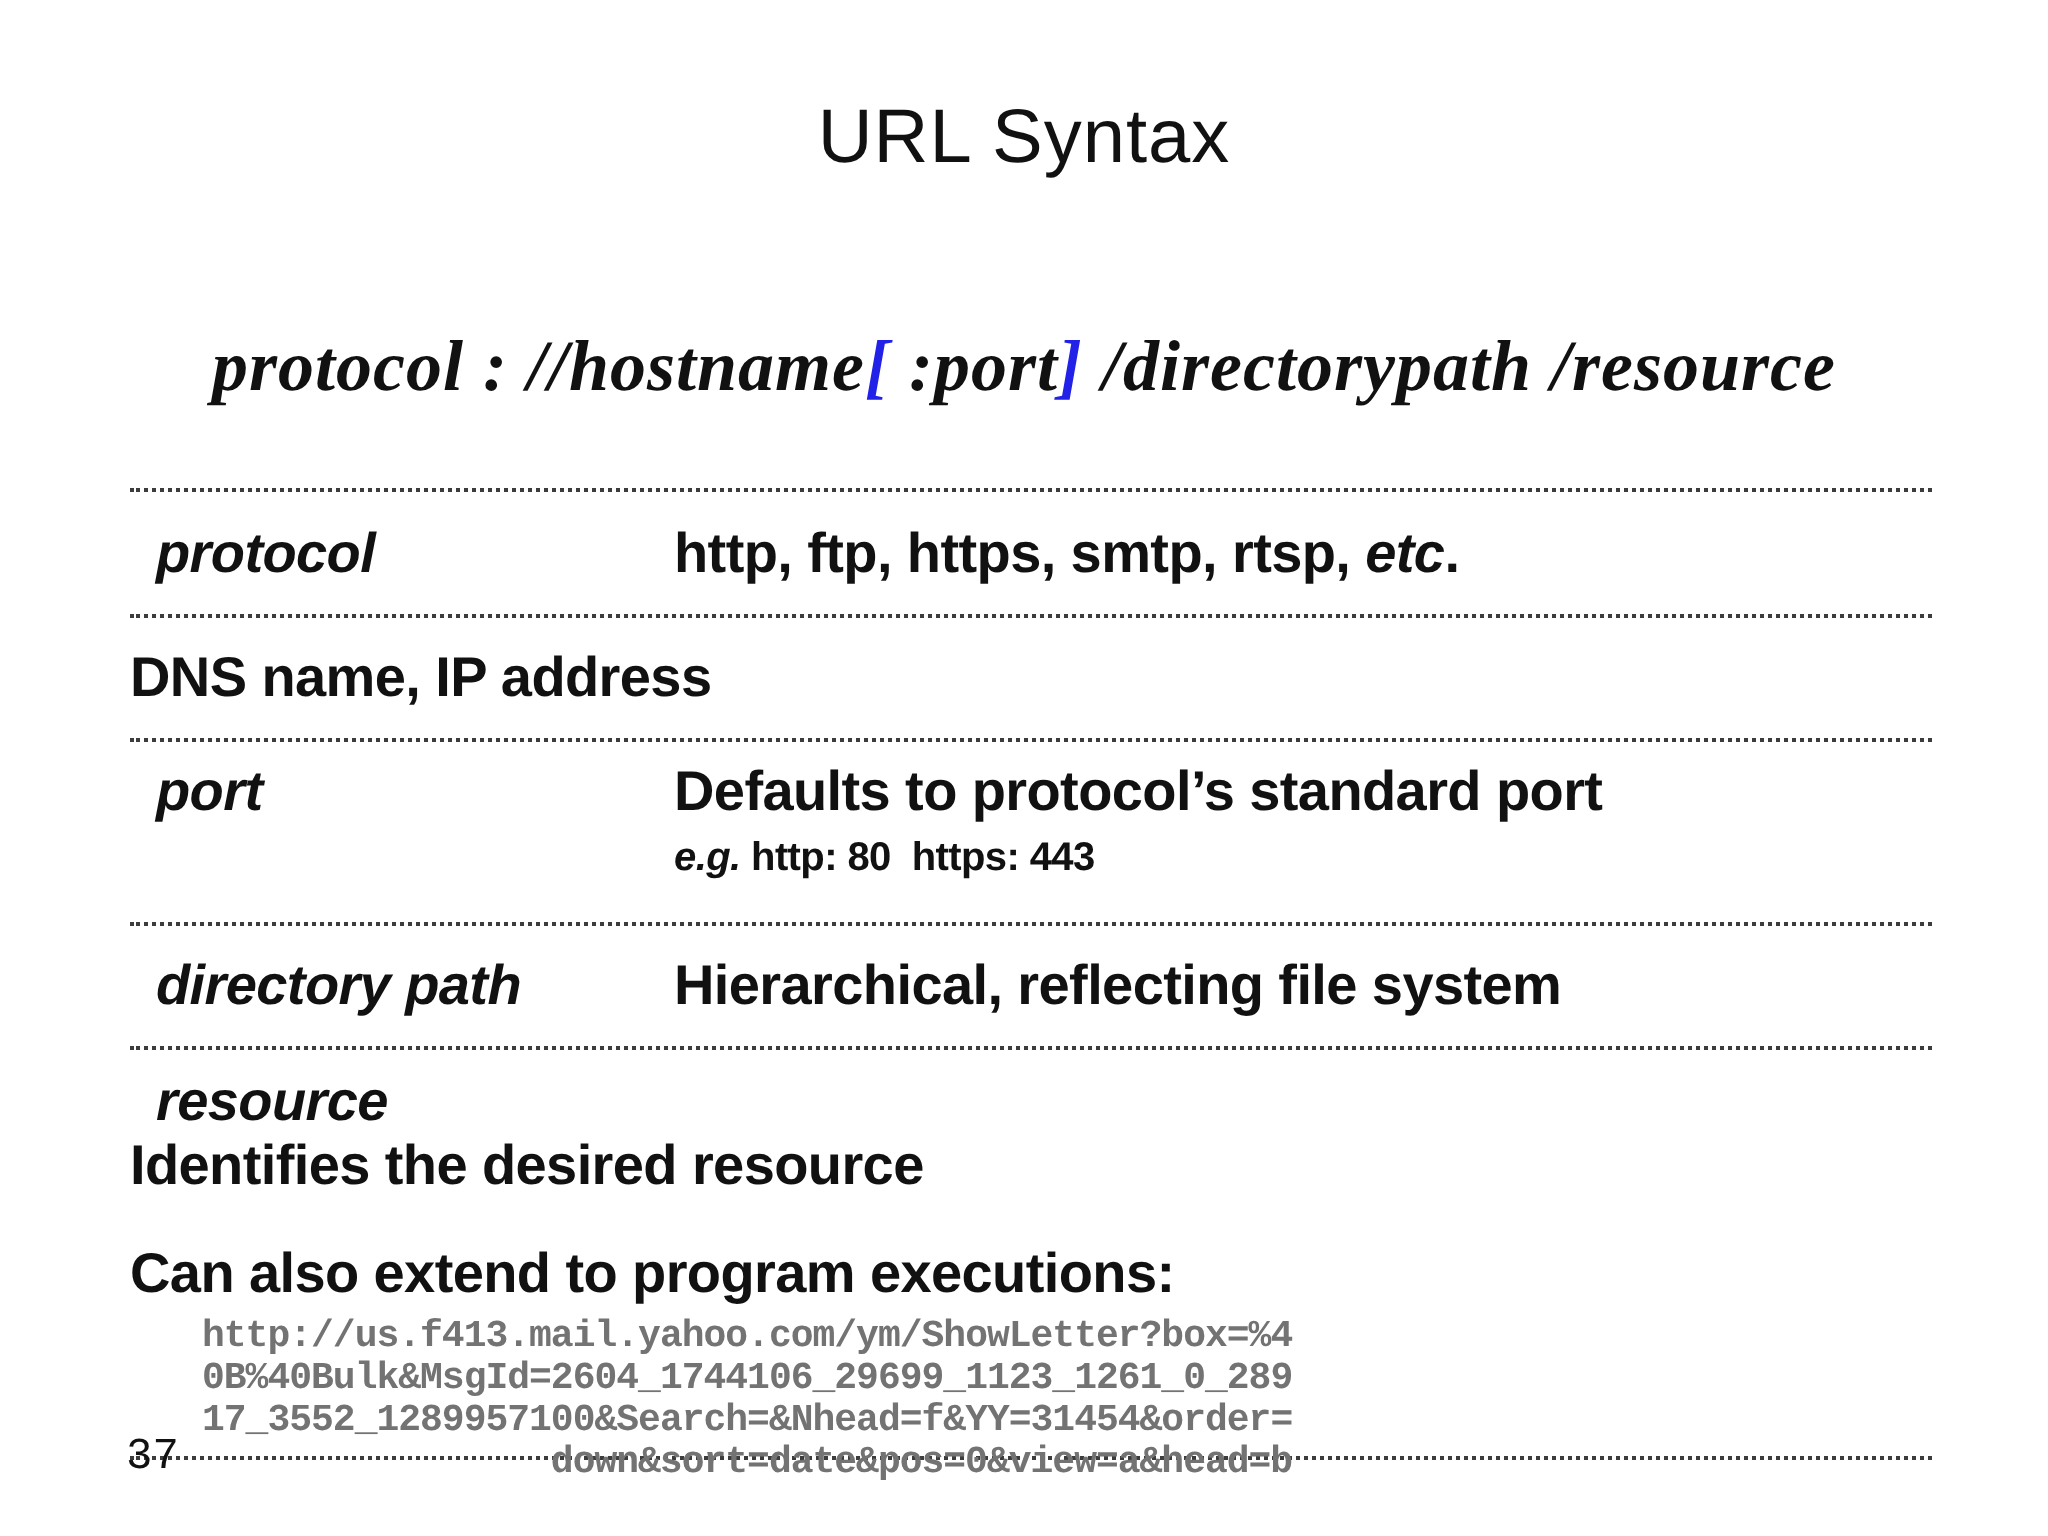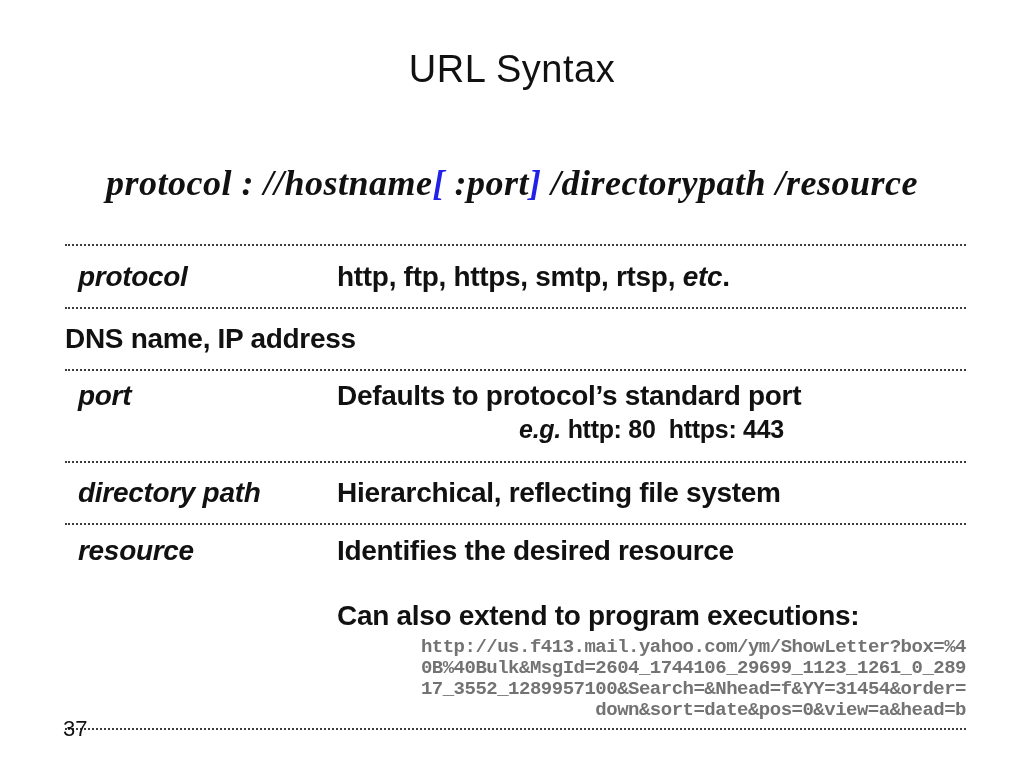--- a/index.html
+++ b/index.html
@@ -44,61 +44,60 @@
     display: flex;
     box-sizing: border-box;
     align-items: flex-start;
     font-weight: bold;
   }
   .row + .row { border-top: 2px dotted #3c3c3c; }
   .row-protocol  { height: 61px; align-items: center; }
   .row-hostname  { height: 62px; align-items: center; }
   .row-port      { height: 92px; padding-top: 9px; }
   .row-dirpath   { height: 62px; align-items: center; }
-  .row-resource  { height: 205px; padding-top: 10px; }
+  .row-resource  { height: 205px; padding-top: 10px; flex-direction: column; }
 
   .term {
     width: 272px;
     padding-left: 13px;
     box-sizing: border-box;
     flex-shrink: 0;
     font-style: italic;
     font-size: 28px;
     letter-spacing: -0.3px;
   }
   .def {
     flex: 1;
     font-size: 28px;
     letter-spacing: -0.3px;
     line-height: 32px;
   }
   .def .em { font-style: italic; }
   .pre { white-space: pre-wrap; }
 
   .example-line {
-    font-size: 25px;
+    font-size: 20px;
     margin-top: 5px;
     line-height: 25px;
-    text-align: center;
   }
 
-  .extra-line { margin-top: 33px; }
+  .extra-line { margin-top: 22px; }
 
   .url-block {
     margin: 5px 0 0 36px;
     font-family: "Liberation Mono", "DejaVu Sans Mono", monospace;
     font-size: 19px;
     line-height: 21px;
     letter-spacing: -0.5px;
   }
 
   .page-number {
     position: absolute;
     left: 63px; top: 716px;
-    font-family: Liberation Sans, sans-serif;
+    font-family: Liberation Mono, monospace;
     font-size: 22px;
   }
 </style>
 </head>
 <body>
 
 <div class="slide-title">URL Syntax</div>
 
 <div class="formula">
   <span>protocol : //hostname</span><span style="color: rgb(33, 33, 232);">[</span><span> :port</span><span style="color: rgb(33, 33, 232);">]</span><span> /directorypath /resource</span>

